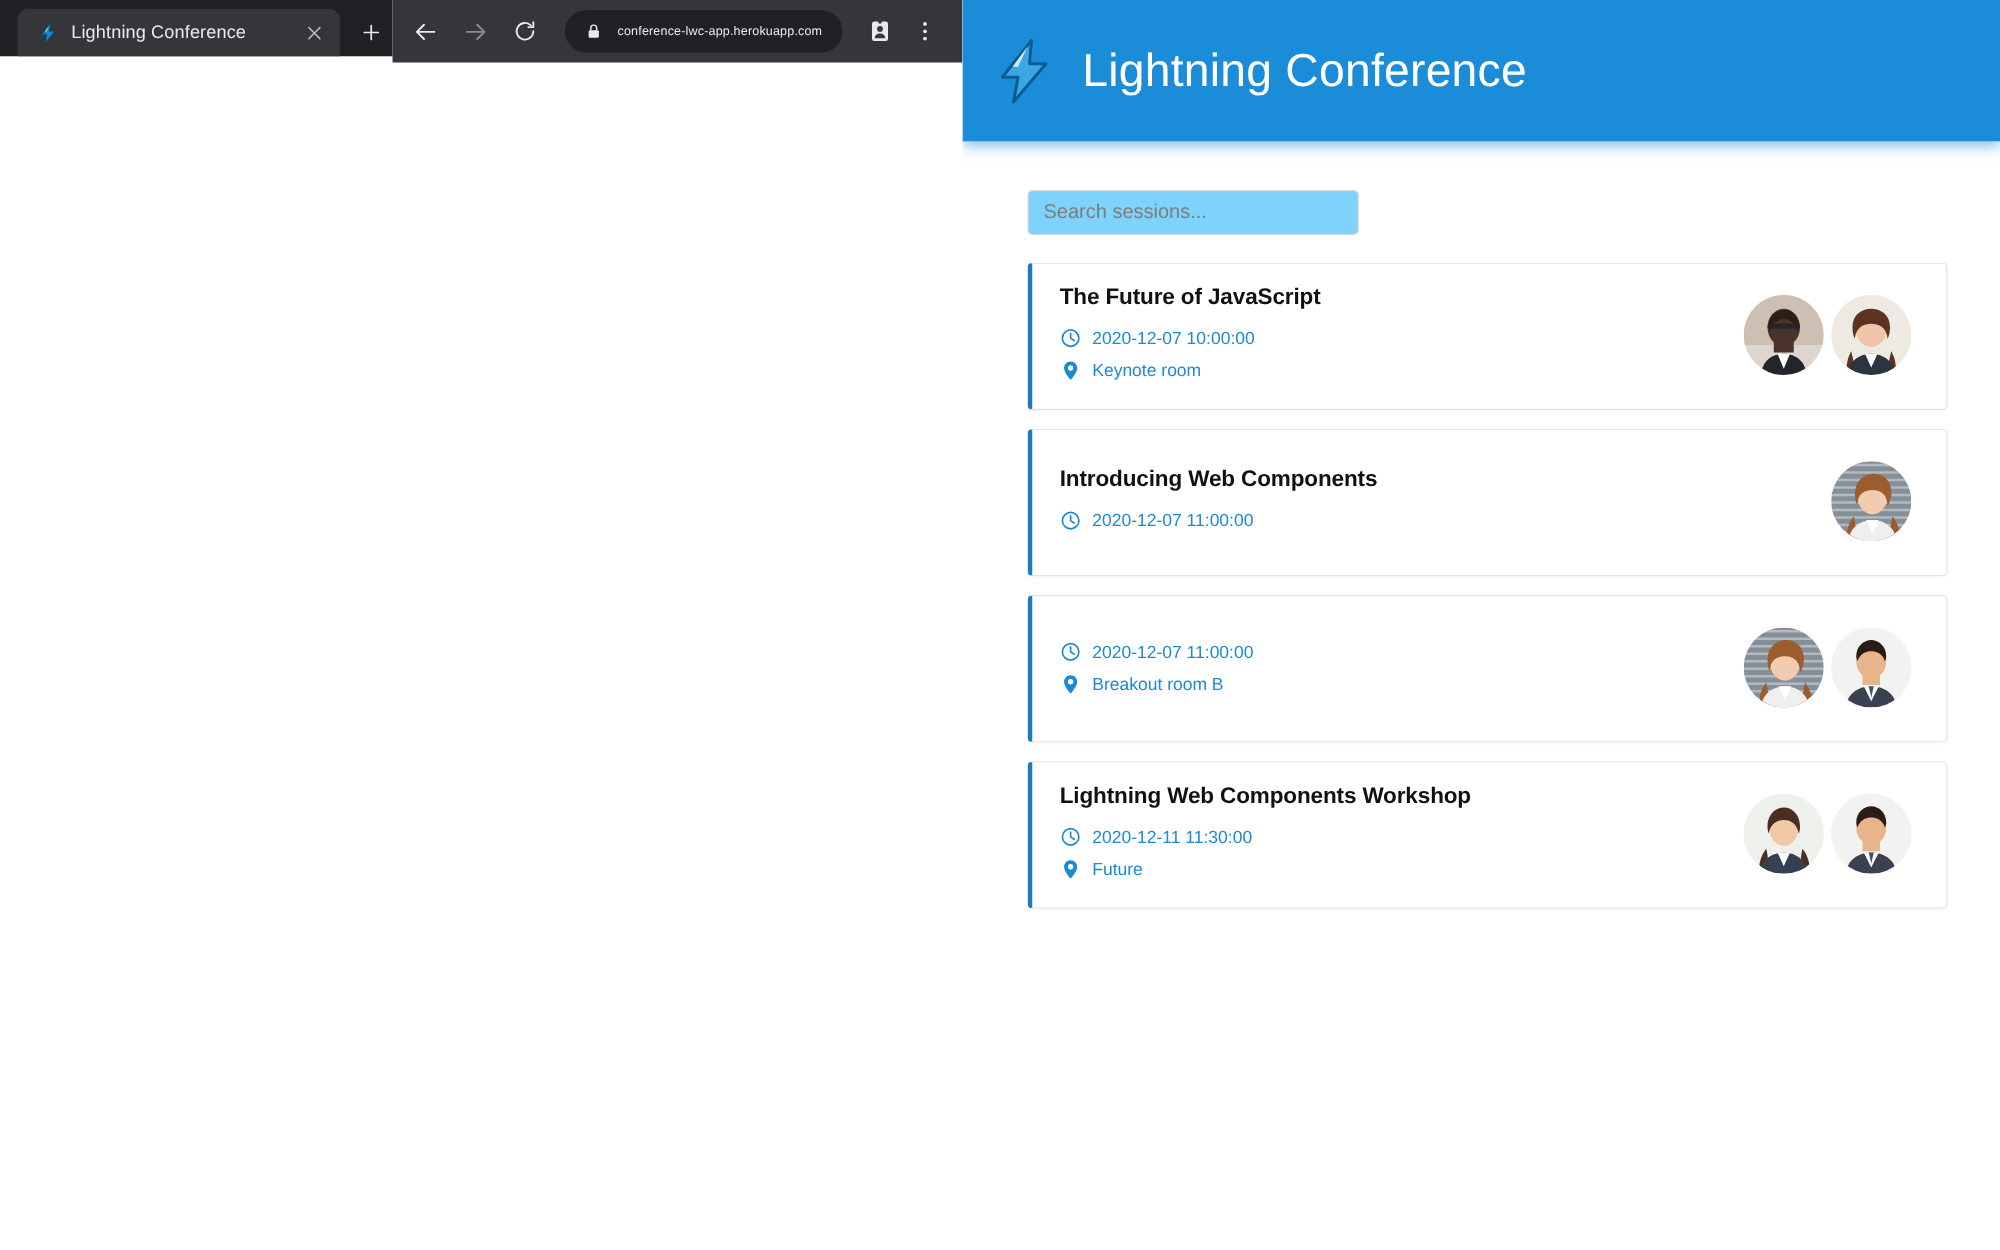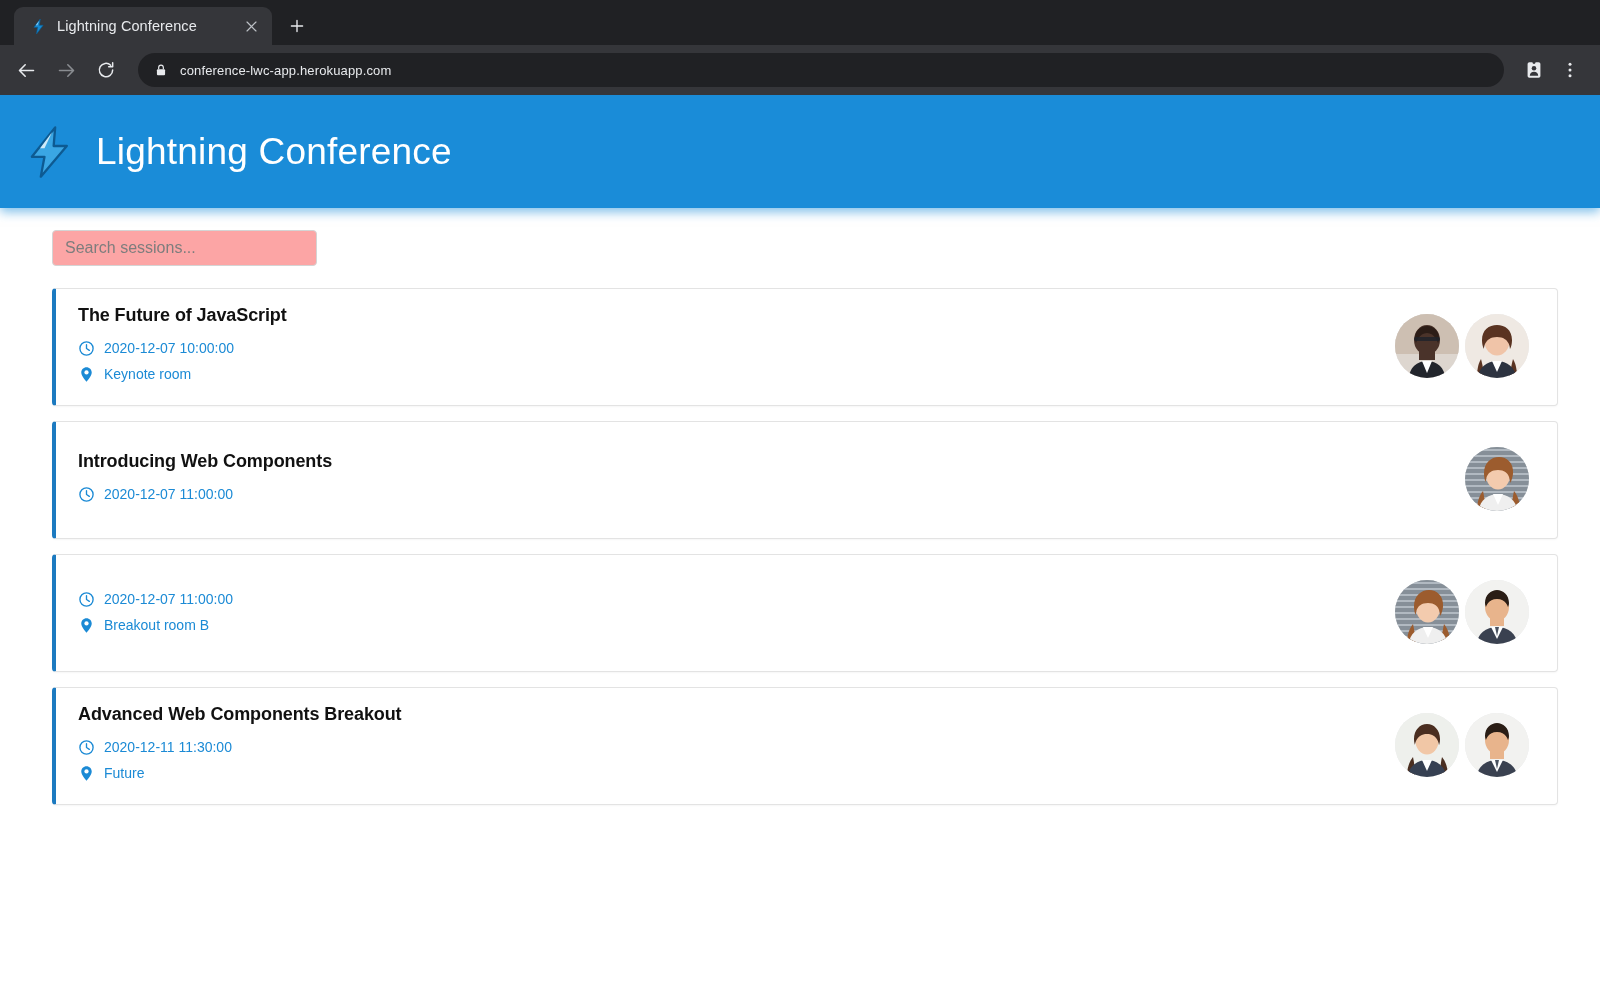--- a/index.html
+++ b/index.html
@@ -10,21 +10,20 @@
     overflow: hidden;
     font-family: "Liberation Sans", sans-serif;
     background: #ffffff;
   }
 
   
   .browser {
     width: 1600px;
     height: 1000px;
     display: flex;
-    flex-direction: column;
     background: #ffffff;
     border-radius: 20px;
   }
 
   .tabstrip {
     height: 45px;
     background: #202124;
     display: flex;
     align-items: flex-end;
     padding-left: 14px;
@@ -112,21 +111,21 @@
     display: flex;
     align-items: center;
     padding: 0 16px;
     gap: 12px;
     margin-left: 10px;
     margin-right: 10px;
   }
 
   .omnibox-url {
     color: #e8eaed;
-    font-size: 13px;
+    font-size: 10px;
     white-space: nowrap;
     letter-spacing: .15px;
   }
 
   .tb-icon {
     width: 32px;
     height: 32px;
     display: flex;
     align-items: center;
     justify-content: center;
@@ -177,23 +176,24 @@
 
   .search-input {
     width: 265px;
     height: 36px;
     border: 1px solid #d4d4d4;
     border-radius: 4px;
     padding: 0 12px;
     font-size: 16px;
     font-family: "Liberation Sans", sans-serif;
     color: #333;
-    background: #fca5a5;
+    background: #7dd3fc;
     outline: none;
     display: block;
+    margin-top: 17px;
   }
   .search-input::placeholder { color: #7d7d7d; }
 
   .session-list {
     margin-top: 22px;
     display: flex;
     flex-direction: column;
     gap: 15px;
   }
 
@@ -497,21 +497,21 @@
                 <path d="M12 64c0-10 9-17 20-17s20 7 20 17z" fill="#3a4150"></path>
                 <path d="M26 47h12l-6 12z" fill="#ffffff"></path>
                 <path d="M30 47h4l-2 9z" fill="#4a5260"></path>
               </svg>
             </span>
           </div>
         </div>
 
         <div class="session-card">
           <div class="session-info">
-            <div class="session-title">Advanced Web Components Breakout</div>
+            <div class="session-title">Lightning Web Components Workshop</div>
             <div class="meta-row">
               <span class="meta-icon">
                 <svg viewBox="0 0 24 24" width="17" height="17" aria-hidden="true">
                   <circle cx="12" cy="12" r="9.3" fill="none" stroke="#1b8ad5" stroke-width="1.9"></circle>
                   <path d="M12 6.6V12l4 2.6" stroke="#1b8ad5" stroke-width="1.9" fill="none" stroke-linecap="round" stroke-linejoin="round"></path>
                 </svg>
               </span>
               <span>2020-12-11 11:30:00</span>
             </div>
             <div class="meta-row">

